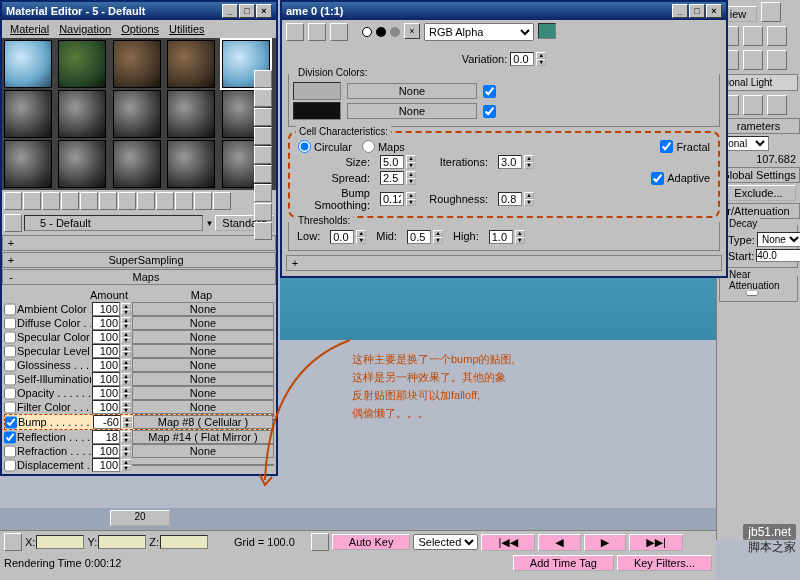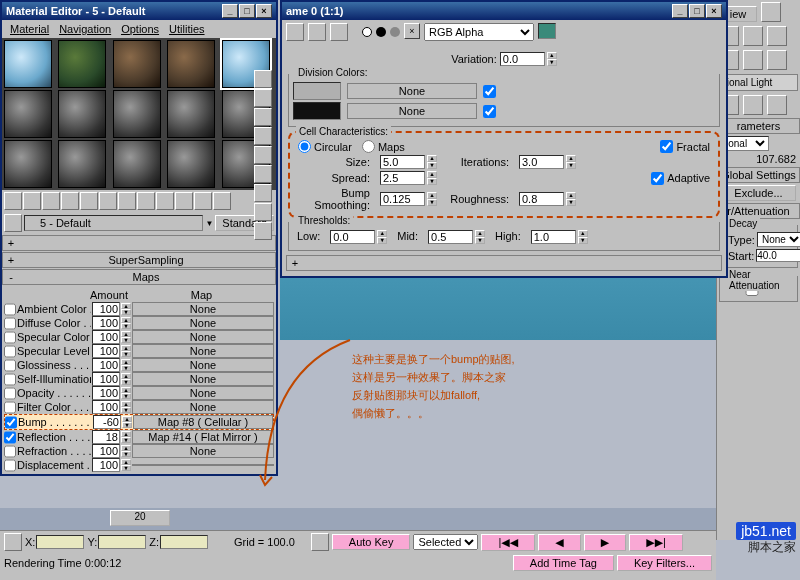--- a/index.html
+++ b/index.html
@@ -52,21 +52,21 @@
 .map-row .spin { width:10px; display:flex; flex-direction:column; }
 .map-row .spin b { height:6px; background:#c0c0c0; border:1px outset #fff; font-size:6px; line-height:4px; text-align:center; cursor:pointer; }
 .map-row .mapbtn { flex:1; background:#c0c0c0; border:1px solid #808080; text-align:center; padding:0 2px; cursor:pointer; }
 .map-row.hilite { background:#ffe8c0; border:1px dashed #c04000; }
 
 
 .dialog2 { position:absolute; top:0; left:280px; width:448px; background:#c0c0c0; border:2px solid #0a246a; z-index:2; }
 .dlg-body { padding:4px; }
 .var-row { text-align:center; padding:4px; }
 .spin-field { display:inline-flex; align-items:center; gap:2px; }
-.spin-field input { width:45px; background:#fff; border:1px inset #808080; text-align:left; padding:0 2px; }
+.spin-field input { width:24px; background:#fff; border:1px inset #808080; text-align:left; padding:0 2px; }
 .spin-wrap { display:flex; flex-direction:column; }
 .spin-wrap b { width:10px; height:7px; background:#c0c0c0; border:1px outset #fff; font-size:6px; line-height:5px; text-align:center; cursor:pointer; }
 
 .group { border:1px solid #808080; border-top:none; margin:4px 2px; padding:6px 4px 4px; position:relative; }
 .group::before { content:attr(data-title); position:absolute; top:-7px; left:6px; background:#c0c0c0; padding:0 3px; font-size:10px; }
 .div-colors .swatch-row { display:flex; align-items:center; gap:6px; margin:2px 0; }
 .swatch { width:48px; height:18px; border:1px inset #808080; }
 .none-btn { flex:1; background:#c0c0c0; border:1px solid #808080; text-align:center; padding:1px; cursor:pointer; max-width:130px; }
 
 .cell-char { border:2px dashed #c04000; border-radius:8px; }
@@ -91,21 +91,21 @@
 
 
 .bottom { position:absolute; left:0; right:84px; bottom:0; height:50px; background:#c0c0c0; border-top:1px solid #808080; z-index:4; }
 .bot-row { display:flex; align-items:center; gap:3px; padding:2px 4px; font-size:10px; }
 .bot-row .sb { background:#f9a8d4; border:1px outset #fff; padding:1px 16px; cursor:pointer; }
 .bot-row input { width:48px; background:#e8e8c0; border:1px inset #808080; padding:0 2px; }
 .coord-label { display:inline-flex; align-items:center; gap:1px; }
 
 
 .wm { position:absolute; right:4px; bottom:24px; z-index:6; text-align:right; }
-.wm .badge { background:#1d4ed8; color:#fff; padding:1px 5px; font-size:14px; border-radius:2px; }
+.wm .badge { background:#737373; color:#fff; padding:1px 5px; font-size:12px; border-radius:2px; }
 .wm .cn { font-family:SimSun; font-size:12px; color:#222; }
 
 
 .tl { position:absolute; left:0; right:84px; bottom:50px; height:22px; background:#9aa5b8; z-index:3; }
 .tl .thumb { position:absolute; left:110px; top:2px; width:60px; height:16px; background:#c0c0c0; border:1px outset #fff; text-align:center; font-size:10px; }
 
 
 .arrow { position:absolute; left:250px; top:330px; width:110px; height:160px; z-index:6; pointer-events:none; }
 .arrow svg { width:100%; height:100%; }
 </style>
@@ -553,21 +553,21 @@
   <div class="bot-row">
     <span>Rendering Time 0:00:12</span>
     <span style="flex:1"></span>
     <span class="sb">Add Time Tag</span>
     <span class="sb">Key Filters...</span>
   </div>
 </div>
 
 <div class="annotation">
   <div>这种主要是换了一个bump的贴图,</div>
-  <div>这样是另一种效果了。脚本之家</div>
+  <div>这样是另一种效果了。其他的象</div>
   <div>反射贴图那块可以加falloff,</div>
   <div>偶偷懒了。。。</div>
 </div>
 
 <div class="arrow">
   <svg viewBox="0 0 110 160">
       <path d="M 100 10 Q 20 40 15 150" stroke="#c04800" stroke-width="2" fill="none"></path>
       <path d="M 10 145 L 15 155 L 22 147" stroke="#c04800" stroke-width="2" fill="none"></path>
     </svg>
 </div>

